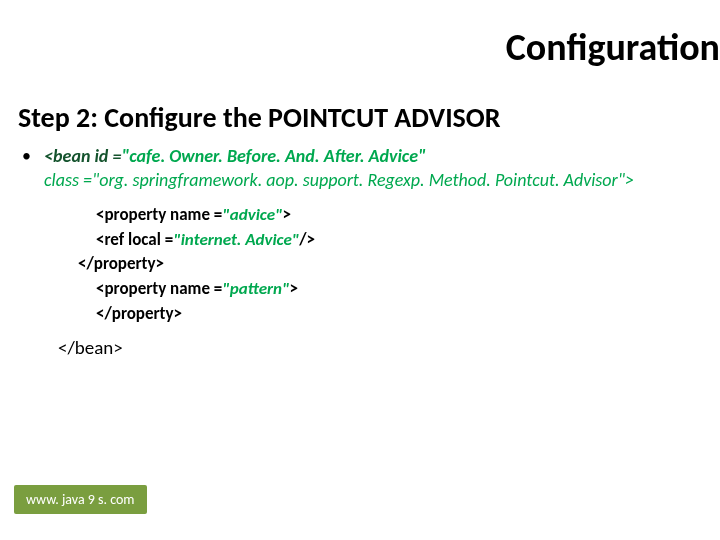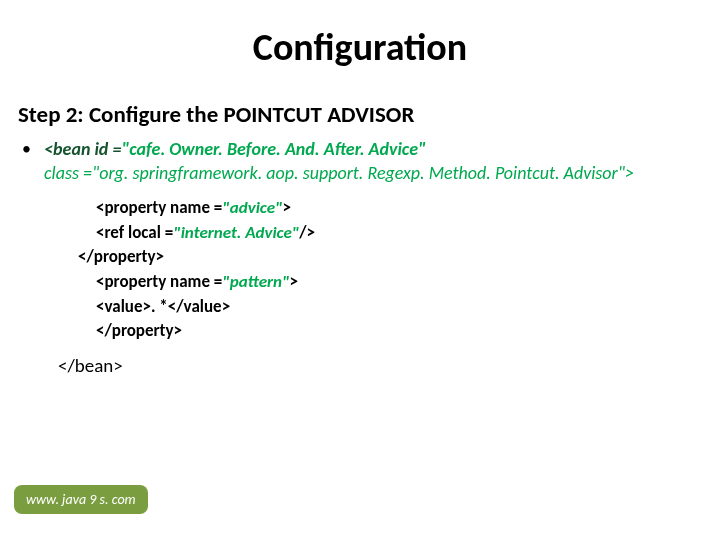--- a/index.html
+++ b/index.html
@@ -5,28 +5,28 @@
   * { margin: 0; padding: 0; box-sizing: border-box; }
   body {
     width: 720px;
     height: 540px;
     background: #ffffff;
     font-family: Calibri, "Segoe UI", Arial, sans-serif;
     position: relative;
     overflow: hidden;
   }
   .title {
-    text-align: center;
+    text-align: right;
     font-size: 38px;
     font-weight: 700;
     color: #000;
     margin-top: 24px;
   }
   .step-heading {
-    font-size: 23px;
+    font-size: 28px;
     font-weight: 700;
     color: #000;
     margin-top: 30px;
     margin-left: 18px;
   }
   .bullet-row {
     margin-top: 10px;
     margin-left: 22px;
     font-size: 18px;
   }
@@ -70,22 +70,21 @@
     color: #000;
   }
   .footer-badge {
     position: absolute;
     left: 14px;
     bottom: 26px;
     background: #7a9e3f;
     color: #fff;
     font-size: 14px;
     padding: 6px 12px;
-    border-radius: 8px;
-    font-style: italic;
+    border-radius: 2px;
   }
 </style>
 </head>
 <body>
 
 <h1 class="title">Configuration</h1>
 
 <div class="step-heading">Step 2: Configure the POINTCUT ADVISOR</div>
 
 <div class="bullet-row">
@@ -102,19 +101,18 @@
   <div class="line indent2">
     <span>&lt;property name =</span><span class="italic-green">"advice"</span><span>&gt;</span>
   </div>
   <div class="line indent2">
     <span>&lt;ref local =</span><span class="italic-green">"internet. Advice"</span><span>/&gt;</span>
   </div>
   <div class="line indent">&lt;/property&gt;</div>
   <div class="line indent2">
     <span>&lt;property name =</span><span class="italic-green">"pattern"</span><span>&gt;</span>
   </div>
-  <div class="line indent2">&lt;value&gt;. *&lt;/value&gt;</div>
   <div class="line indent2">&lt;/property&gt;</div>
 </div>
 
 <div class="bean-close">&lt;/bean&gt;</div>
 
 <div class="footer-badge">www. java 9 s. com</div>
 
 </body></html>

